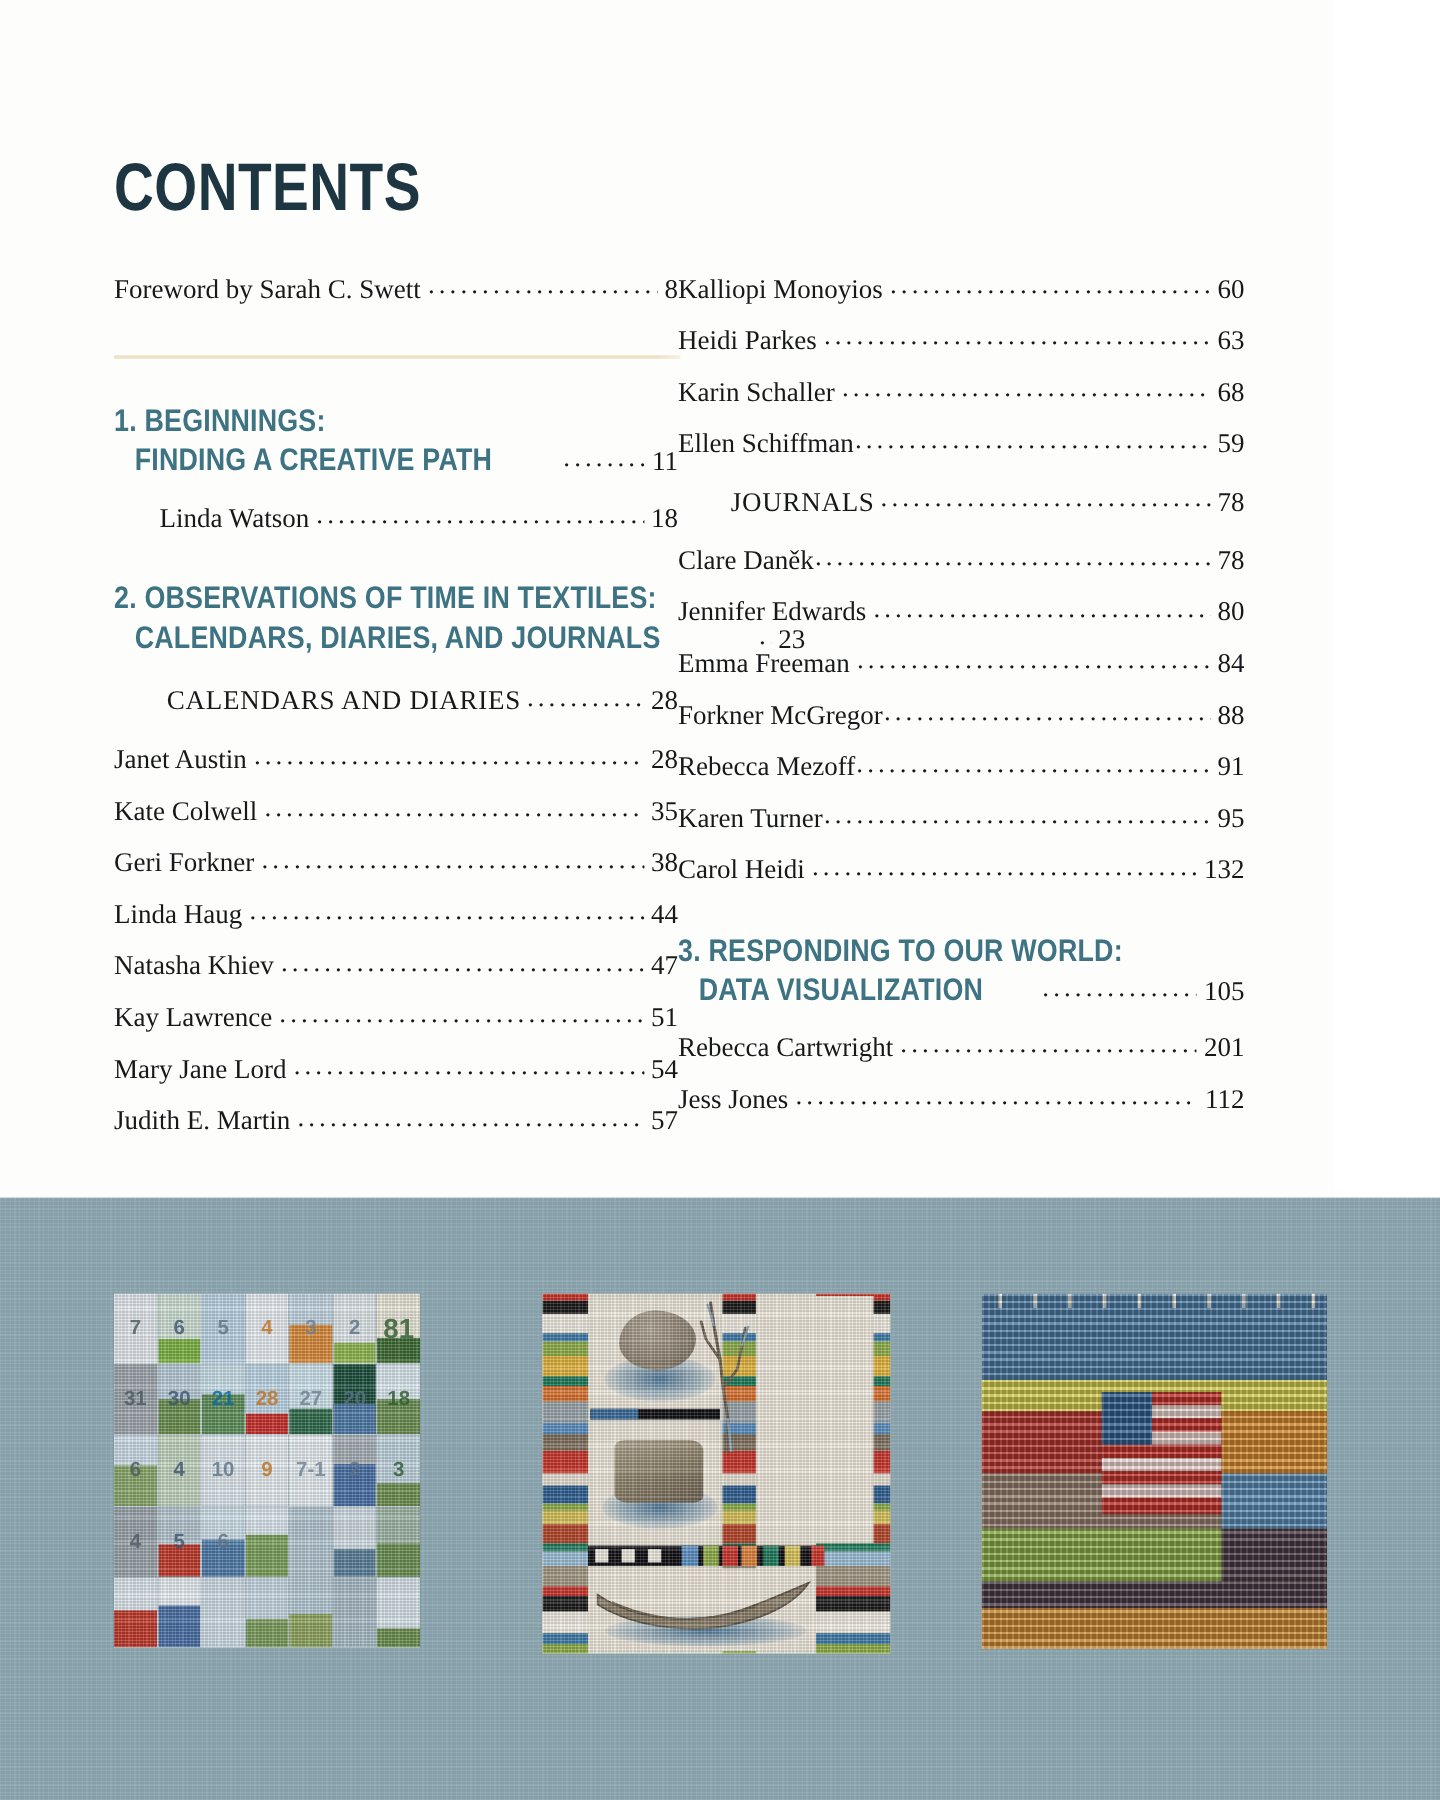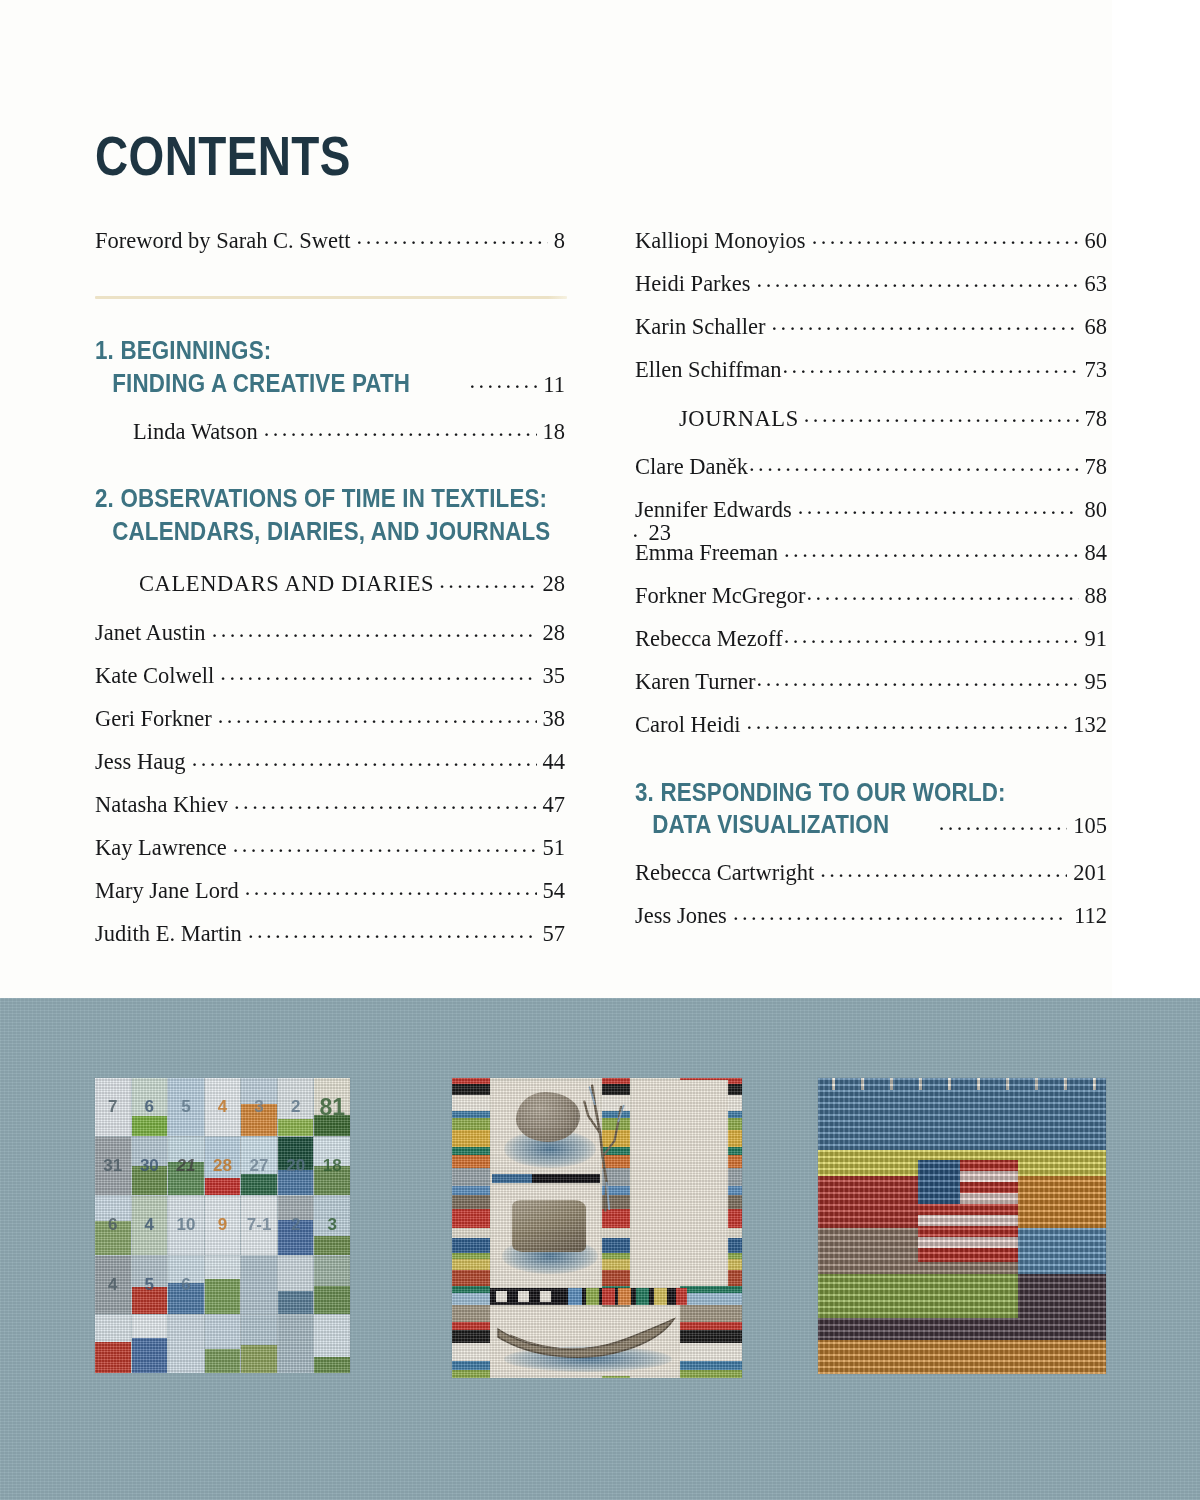--- a/index.html
+++ b/index.html
@@ -60,21 +60,20 @@
   }
   .col {
     position: relative;
   }
   .col-left {
     width: 470px;
     margin-left: 95px;
   }
   .col-right {
     width: 472px;
-    margin-left: 70px;
   }
 
   
   .row {
     display: flex;
     align-items: baseline;
     width: 100%;
     font-size: 22.5px;
     color: #17181a;
     line-height: 1.0;
@@ -473,21 +472,21 @@
           <span class="label">Kate Colwell</span>
           <span class="leader"></span>
           <span class="pageno">35</span>
         </div>
         <div class="row">
           <span class="label">Geri Forkner</span>
           <span class="leader"></span>
           <span class="pageno">38</span>
         </div>
         <div class="row">
-          <span class="label">Jess Haug</span>
+          <span class="label">Linda Haug</span>
           <span class="leader"></span>
           <span class="pageno">44</span>
         </div>
         <div class="row">
           <span class="label">Natasha Khiev</span>
           <span class="leader"></span>
           <span class="pageno">47</span>
         </div>
         <div class="row">
           <span class="label">Kay Lawrence</span>
@@ -520,21 +519,21 @@
           <span class="pageno">63</span>
         </div>
         <div class="row">
           <span class="label">Karin Schaller</span>
           <span class="leader"></span>
           <span class="pageno">68</span>
         </div>
         <div class="row tight">
           <span class="label">Ellen Schiffman</span>
           <span class="leader"></span>
-          <span class="pageno">73</span>
+          <span class="pageno">59</span>
         </div>
 
         <div class="subsection">
           <span class="sub-indent" style="width:44px;"></span>
           <span class="sub-label">JOURNALS</span>
           <span class="leader"></span>
           <span class="pageno">78</span>
         </div>
 
         <div class="row tight">
@@ -629,21 +628,21 @@
           </div>
           <div class="p1-cell" style="background: rgb(159, 167, 173);">
             <span class="num" style="color: rgb(75, 90, 99); position: relative; z-index: 2; font-size: 17px;">31</span>
           </div>
           <div class="p1-cell" style="background: rgb(185, 204, 216);">
             <div style="position: absolute; left: 0px; right: 0px; bottom: 0px; height: 50%; background: rgb(106, 143, 78);"></div>
             <span class="num" style="color: rgb(59, 84, 112); position: relative; z-index: 2; font-size: 17px;">30</span>
           </div>
           <div class="p1-cell" style="background: rgb(201, 223, 233);">
             <div style="position: absolute; left: 0px; right: 0px; bottom: 0px; height: 57%; background: rgb(95, 143, 90);"></div>
-            <span class="num" style="color: #404040; position: relative; z-index: 2; font-size: 17px; font-style: italic;">21</span>
+            <span class="num" style="color: #0369a1; position: relative; z-index: 2; font-size: 17px;">21</span>
           </div>
           <div class="p1-cell" style="background: rgb(190, 214, 230);">
             <div style="position: absolute; left: 0px; right: 0px; bottom: 0px; height: 30%; background: rgb(200, 49, 44);"></div>
             <span class="num" style="color: rgb(192, 113, 31); position: relative; z-index: 2; font-size: 17px;">28</span>
           </div>
           <div class="p1-cell" style="background: rgb(207, 227, 238);">
             <div style="position: absolute; left: 0px; right: 0px; bottom: 0px; height: 37%; background: rgb(47, 107, 74);"></div>
             <span class="num" style="color: rgb(109, 128, 145); position: relative; z-index: 2; font-size: 17px;">27</span>
           </div>
           <div class="p1-cell" style="background: rgb(28, 79, 60);">

